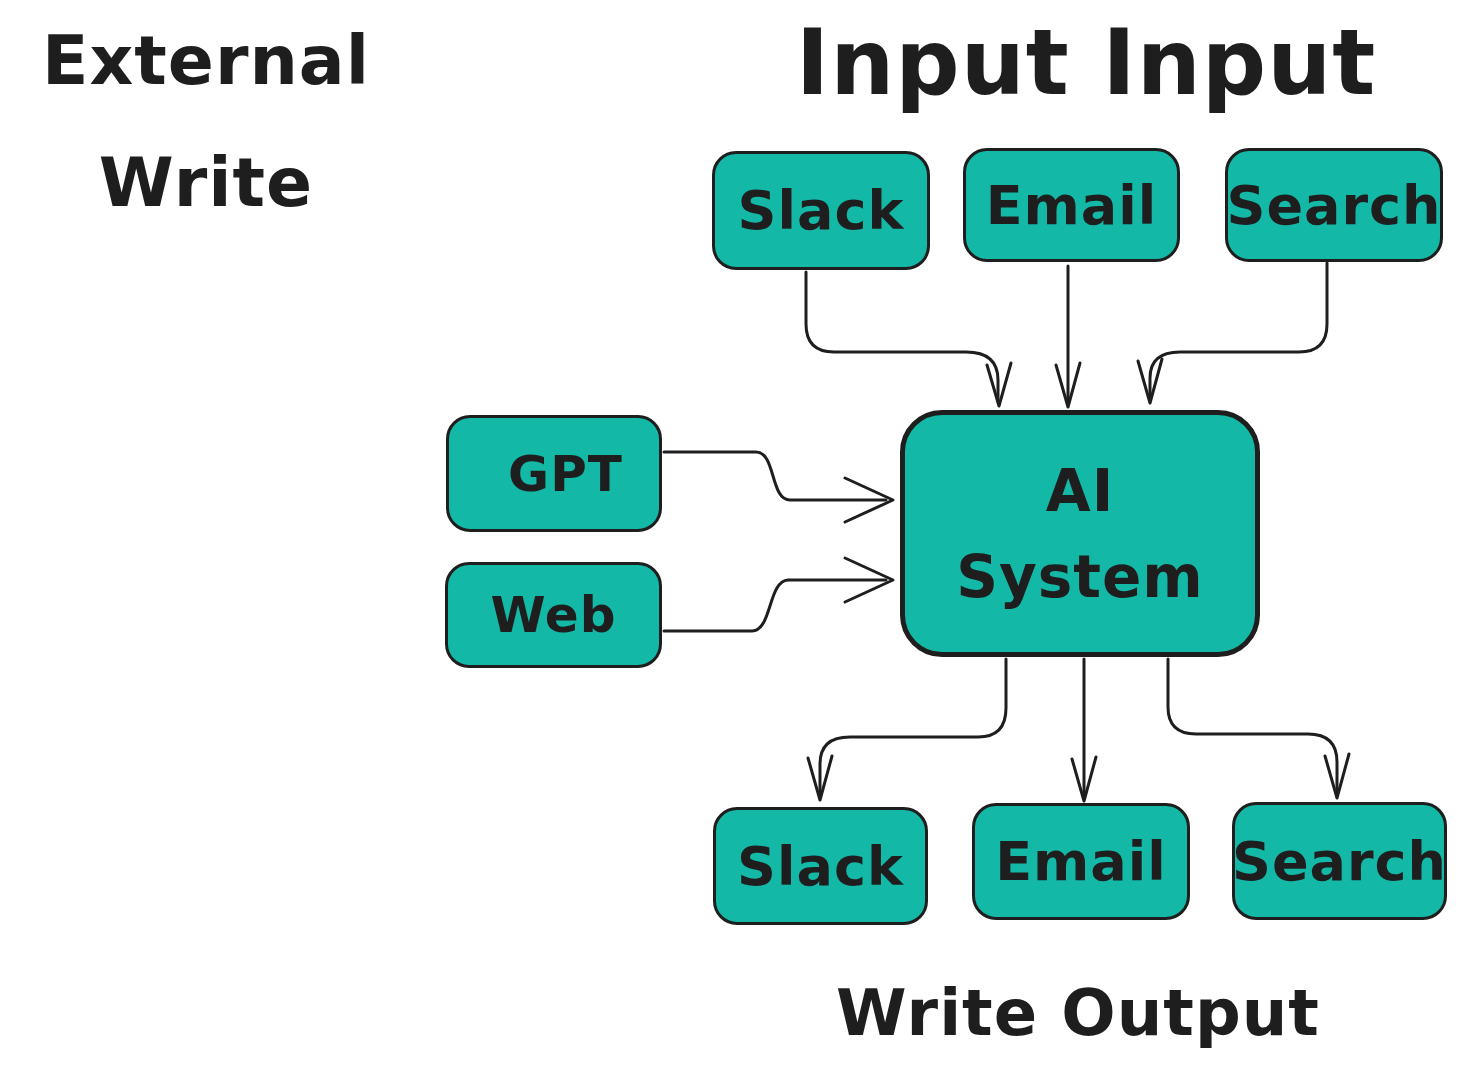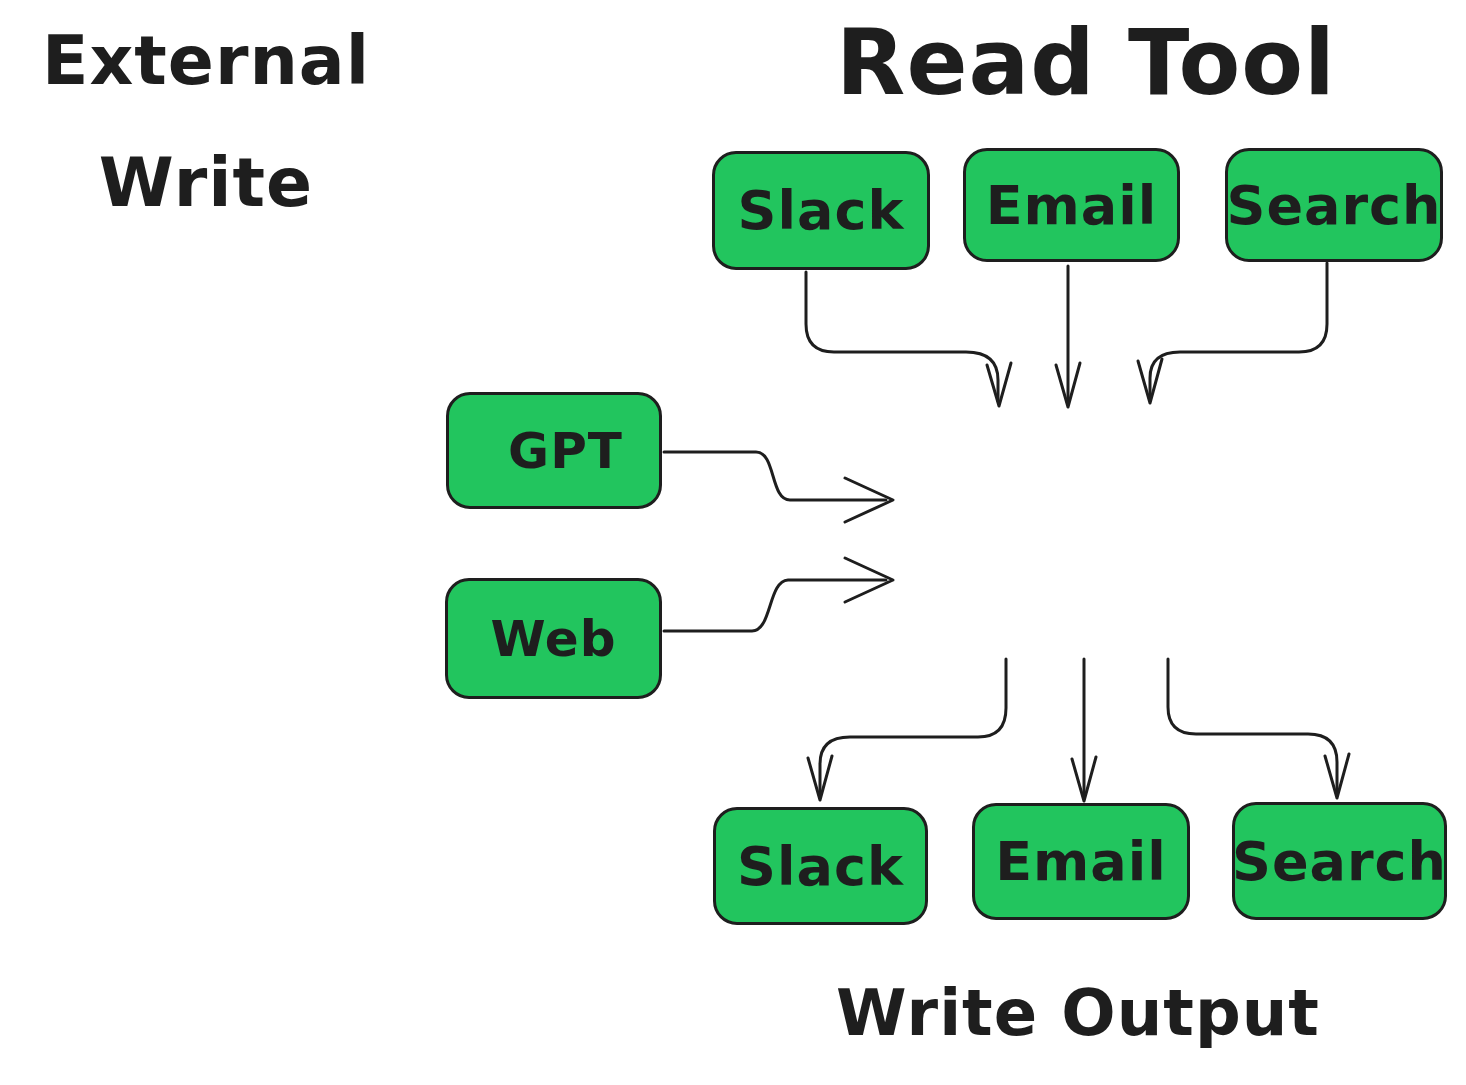--- a/index.html
+++ b/index.html
@@ -7,37 +7,37 @@
     position:relative;width:1466px;height:1085px;background:#ffffff;overflow:hidden;
     font-family:"DejaVu Sans",sans-serif;color:#1e1e1e;
   }
   #edges{position:absolute;left:0;top:0;width:1466px;height:1085px;}
   #edges path, #edges polyline{fill:none;stroke:#1e1e1e;stroke-width:3;stroke-linecap:round;stroke-linejoin:round;}
   .title{
     position:absolute;display:flex;align-items:center;justify-content:center;
     font-weight:700;letter-spacing:1px;white-space:nowrap;
   }
   .box{
-    position:absolute;background:#22c55e;border:3.5px solid #1e1e1e;border-radius:24px;
+    position:absolute;background:#14b8a6;border:3.5px solid #1e1e1e;border-radius:24px;
     display:flex;align-items:center;justify-content:center;
     font-weight:700;font-size:54px;letter-spacing:1px;box-sizing:border-box;
   }
   .box.small-label{font-size:50px;}
   .box.ai{border-width:5.5px;border-radius:42px;flex-direction:column;font-size:58px;line-height:86px;}
   #title-read{left:786px;top:0;width:600px;height:124px;font-size:90px;}
   #title-write{left:728px;top:950px;width:700px;height:126px;font-size:64px;}
   #label-external{
     left:0;top:402px;width:412px;height:250px;
     font-size:68px;font-weight:700;line-height:122px;text-align:center;letter-spacing:1px;
   }
   #box-slack-in{left:712px;top:151px;width:218px;height:119px;}
   #box-email-in{left:963px;top:148px;width:217px;height:114px;}
   #box-search-in{left:1225px;top:148px;width:218px;height:114px;}
-  #box-gpt{left:446px;top:392px;width:216px;height:117px;padding-left:23px;}
-  #box-web{left:445px;top:562px;width:217px;height:121px;margin-top:16px;}
+  #box-gpt{left:446px;top:415px;width:216px;height:117px;padding-left:23px;}
+  #box-web{left:445px;top:562px;width:217px;height:106px;}
   #box-ai{left:900px;top:410px;width:360px;height:247px;}
   #box-slack-out{left:713px;top:807px;width:215px;height:118px;}
   #box-email-out{left:972px;top:803px;width:218px;height:117px;}
   #box-search-out{left:1232px;top:802px;width:215px;height:118px;}
 </style>
 </head>
 <body>
 
 <div id="canvas">
 
@@ -72,34 +72,38 @@
     <g>
       <path d="M 1084 659 L 1084 796"></path>
       <polyline points="1072,759 1084,801 1096,757"></polyline>
     </g>
     <g>
       <path d="M 1168 659 L 1168 707 Q 1168 734 1196 734 L 1308 734 Q 1337 734 1337 762 L 1337 793"></path>
       <polyline points="1325,756 1337,798 1349,754"></polyline>
     </g>
   </svg>
 
-  <div id="title-read" class="title">Read Tool</div>
+  <div id="title-read" class="title">Input Input</div>
 
   <div id="label-external">
     <div>External</div>
     <div>Write</div>
   </div>
 
   <div id="box-slack-in" class="box">Slack</div>
   <div id="box-email-in" class="box">Email</div>
   <div id="box-search-in" class="box">Search</div>
 
   <div id="box-gpt" class="box small-label">GPT</div>
   <div id="box-web" class="box small-label">Web</div>
 
+  <div id="box-ai" class="box ai">
+    <div>AI</div>
+    <div>System</div>
+  </div>
 
   <div id="box-slack-out" class="box">Slack</div>
   <div id="box-email-out" class="box">Email</div>
   <div id="box-search-out" class="box">Search</div>
 
   <div id="title-write" class="title">Write Output</div>
 
 </div>
 
 </body></html>

